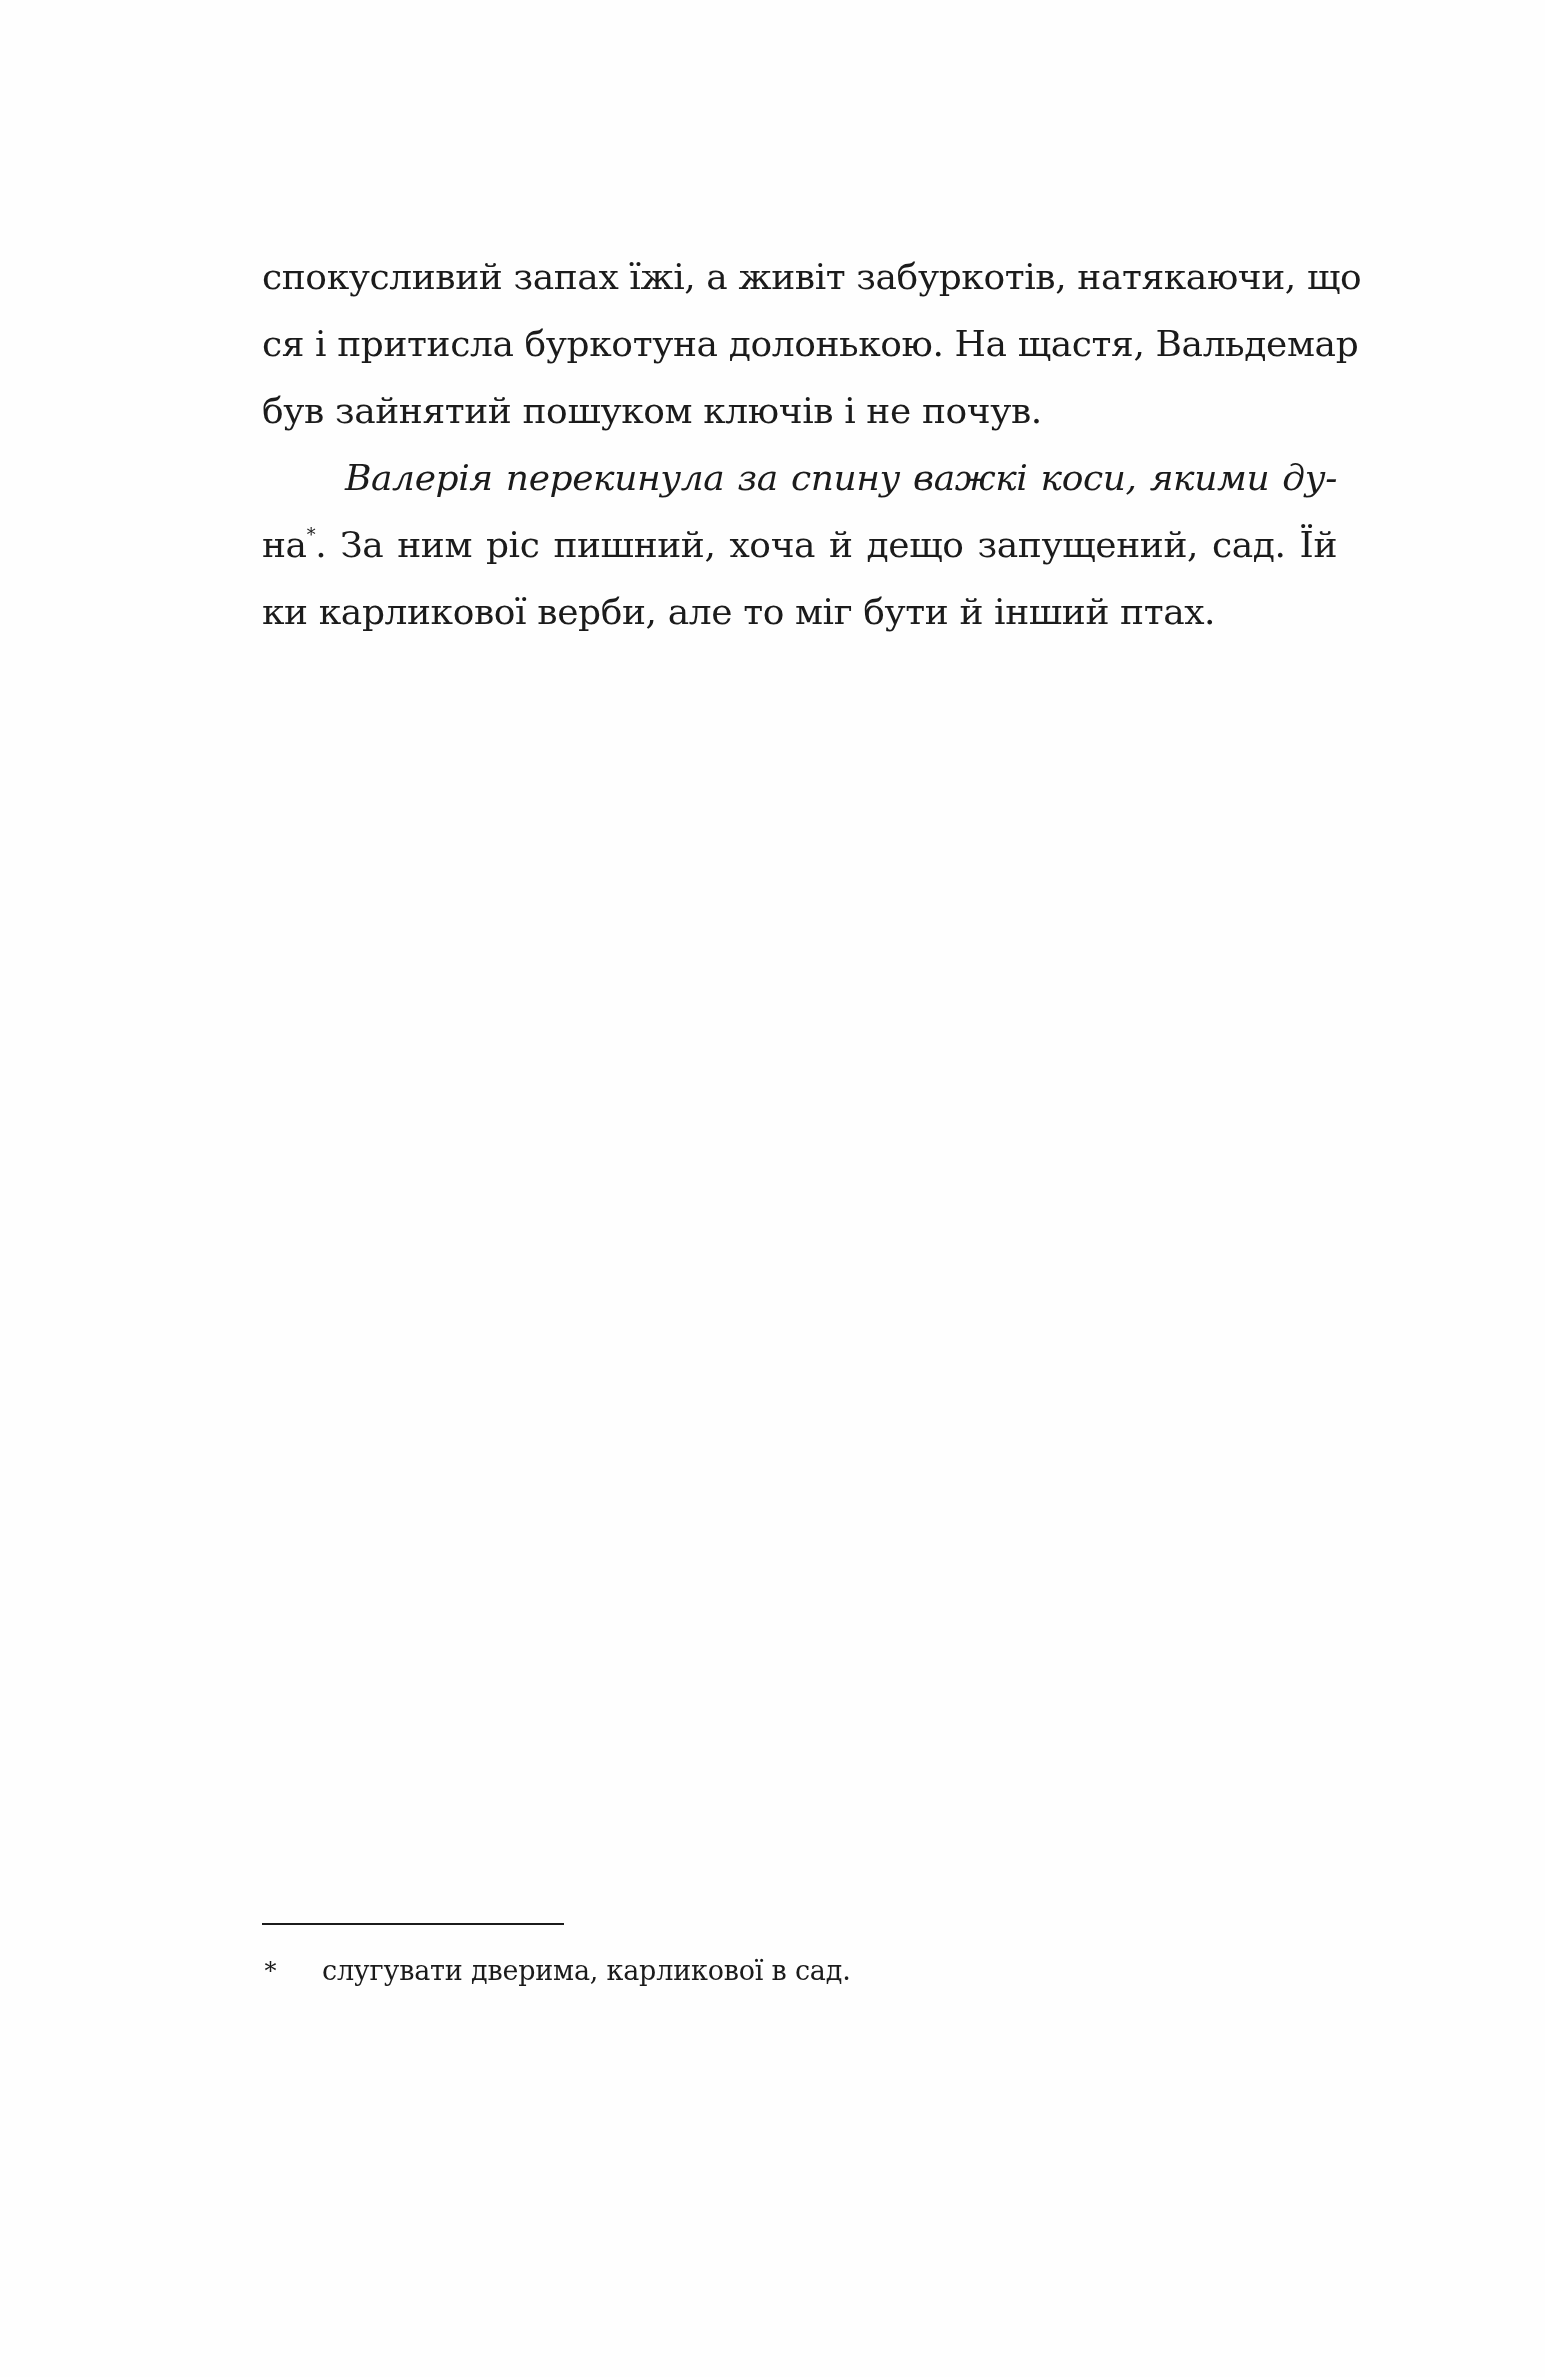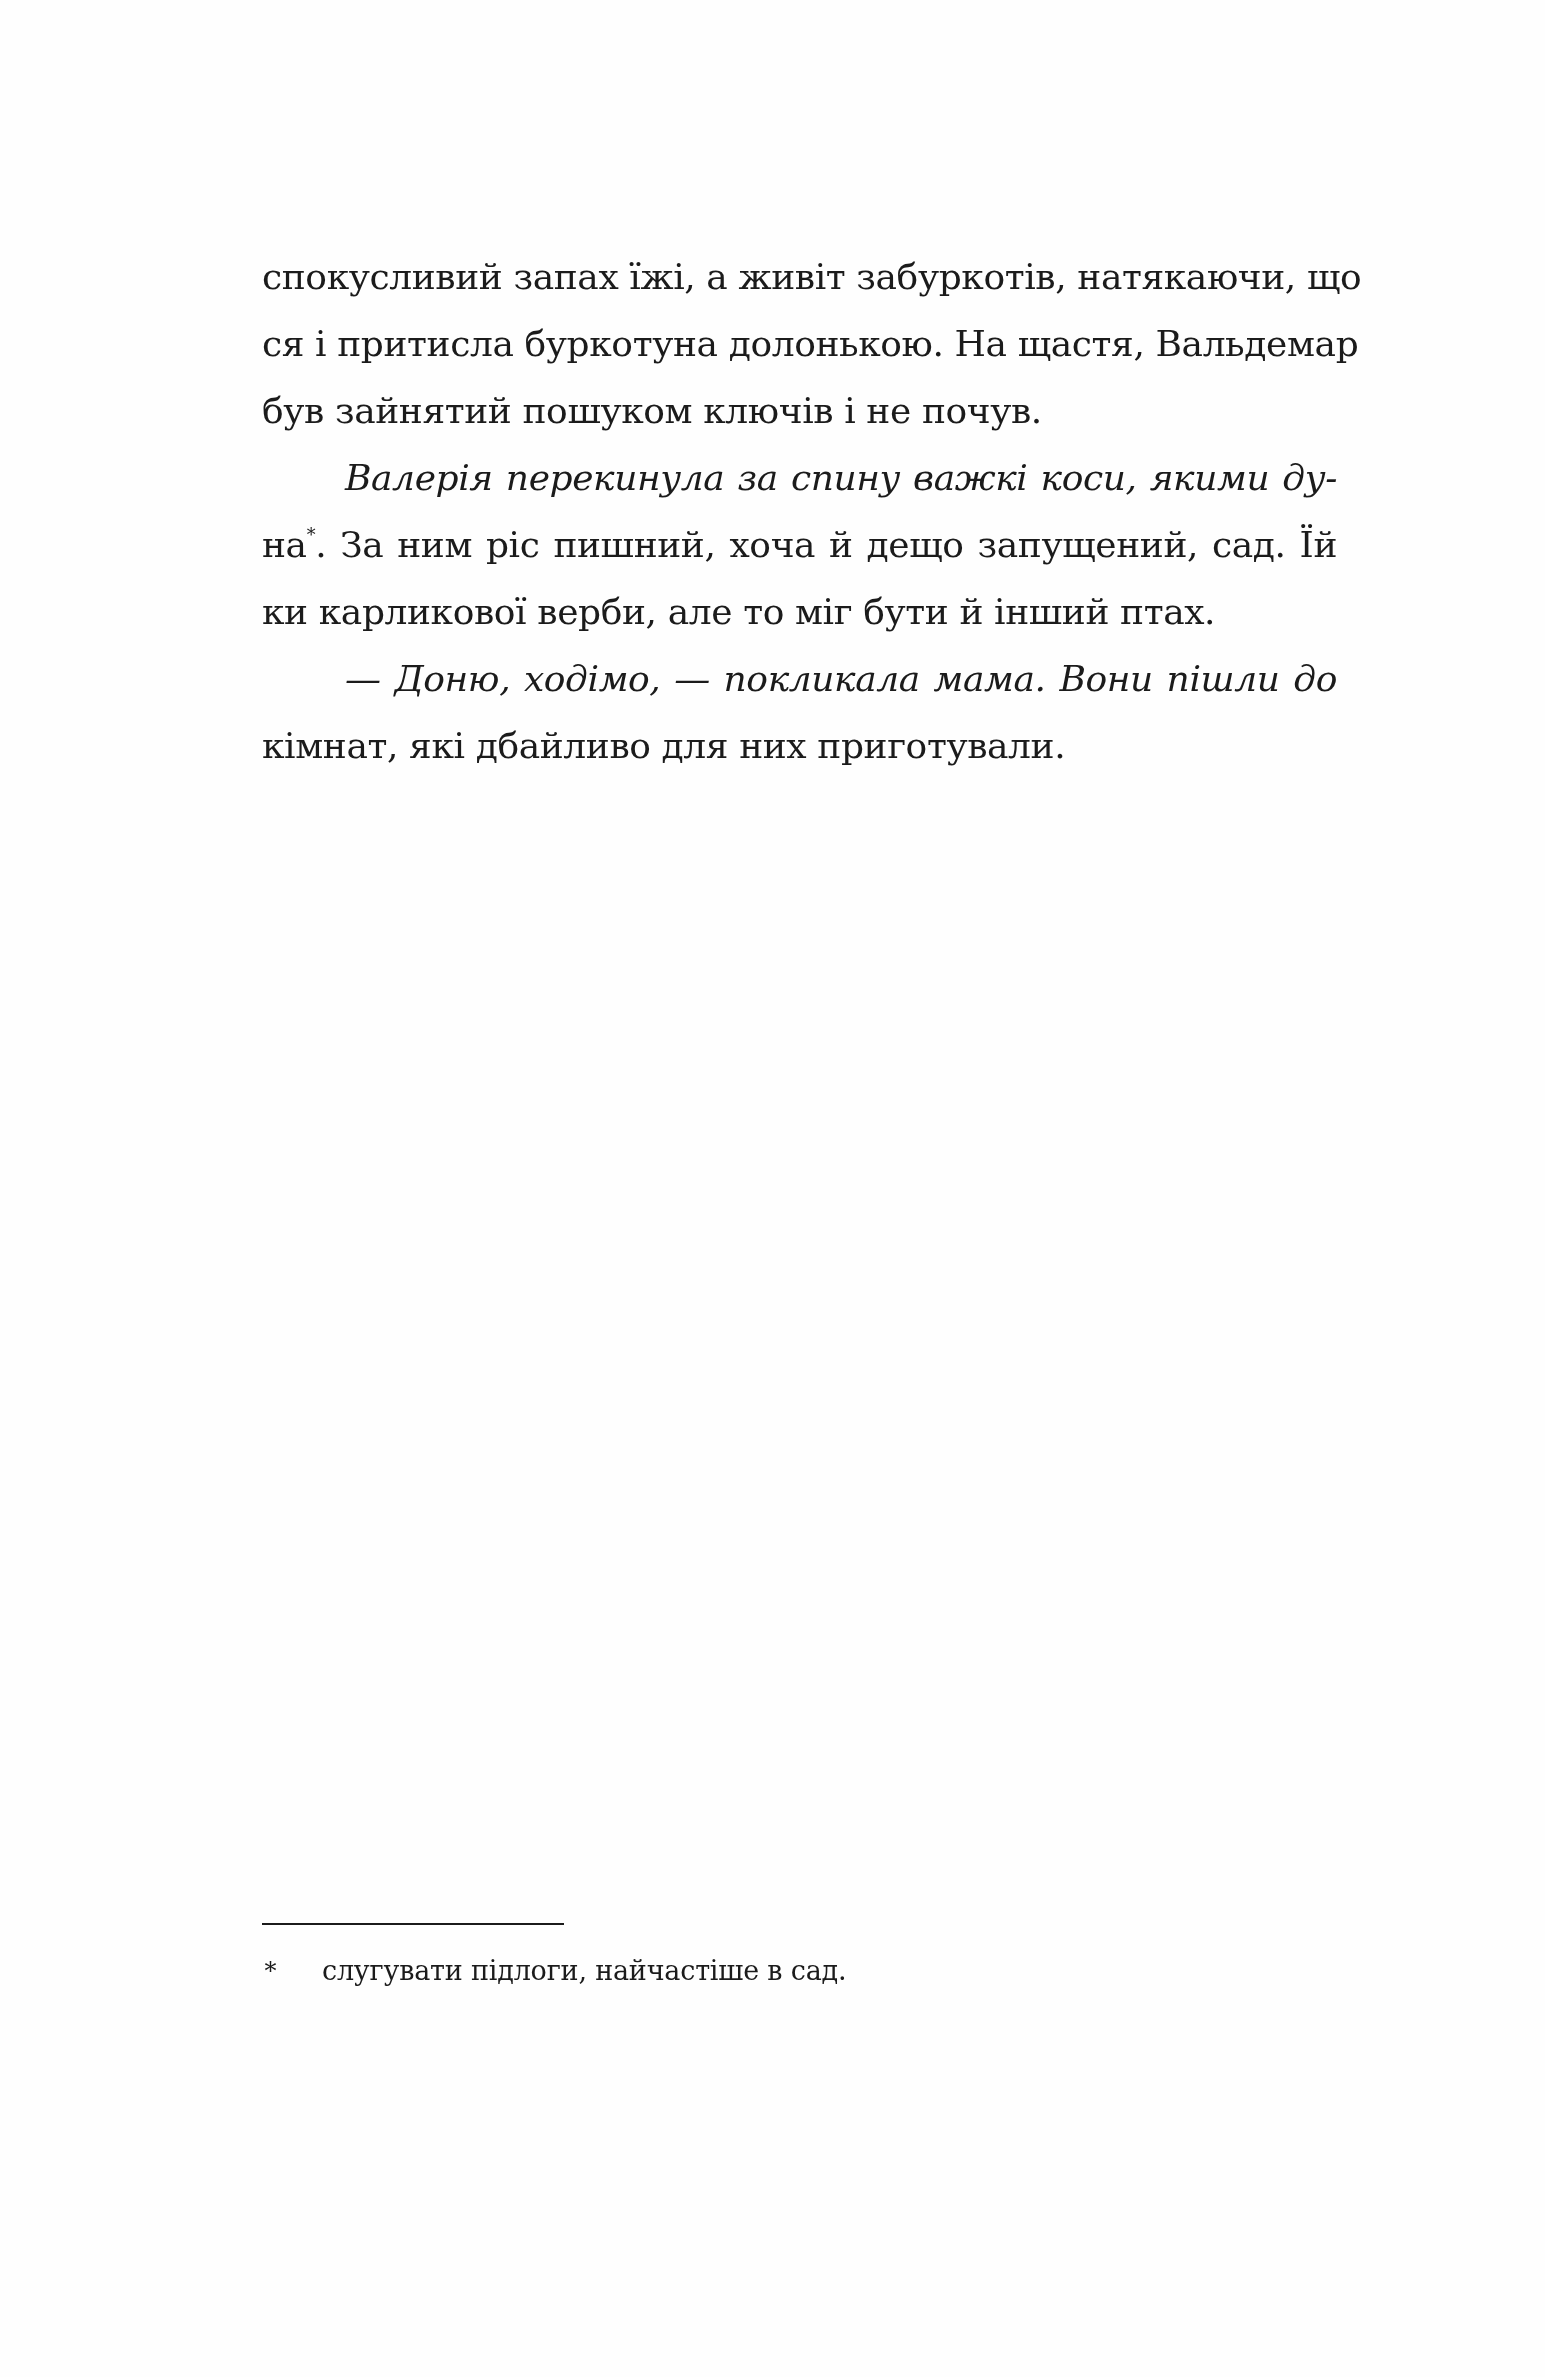--- a/index.html
+++ b/index.html
@@ -89,28 +89,24 @@
     <span class="line">ся і притисла буркотуна долонькою. На щастя, Вальдемар</span>
     <span class="line last">був зайнятий пошуком ключів і не почув.</span>
   </div>
 
   <div class="paragraph">
     <span class="line indent">Валерія перекинула за спину важкі коси, якими ду-</span>
     <span class="line"><span>на</span><sup class="fn-ref">*</sup><span>.</span> <span>За ним ріс пишний, хоча й дещо запущений, сад. Їй</span></span>
     <span class="line last">ки карликової верби, але то міг бути й інший птах.</span>
   </div>
 
-  <div class="paragraph">
-    <span class="line indent">— Доню, ходімо, — покликала мама. Вони пішли до</span>
-    <span class="line last">кімнат, які дбайливо для них приготували.</span>
-  </div>
 
 </div>
 
 <div class="footnote-rule"></div>
 
 <div class="footnote">
   <span class="fn-mark">*</span>
   <div class="fn-body">
-    <span class="fn-line">слугувати підлоги, найчастіше в сад.</span>
+    <span class="fn-line">слугувати дверима, карликової в сад.</span>
   </div>
 </div>
 
 
 </body></html>

